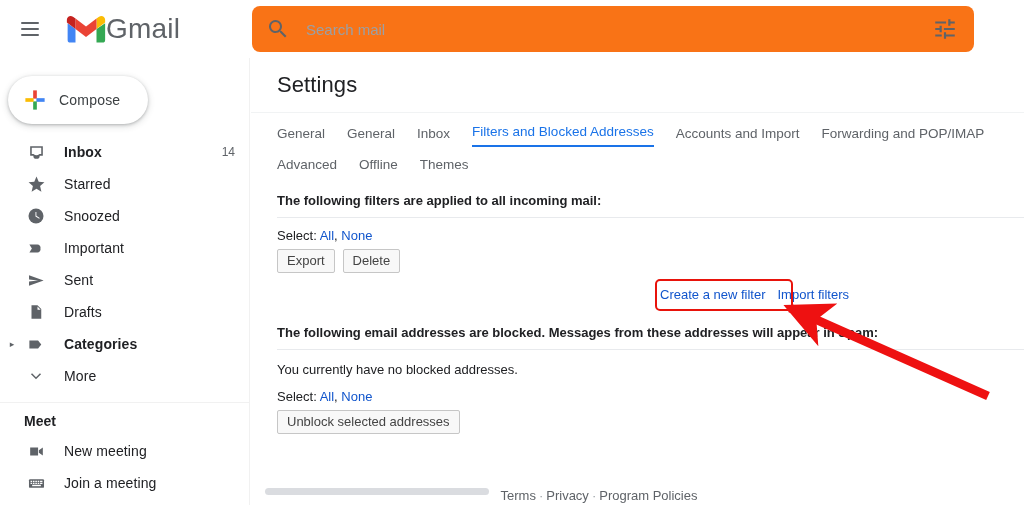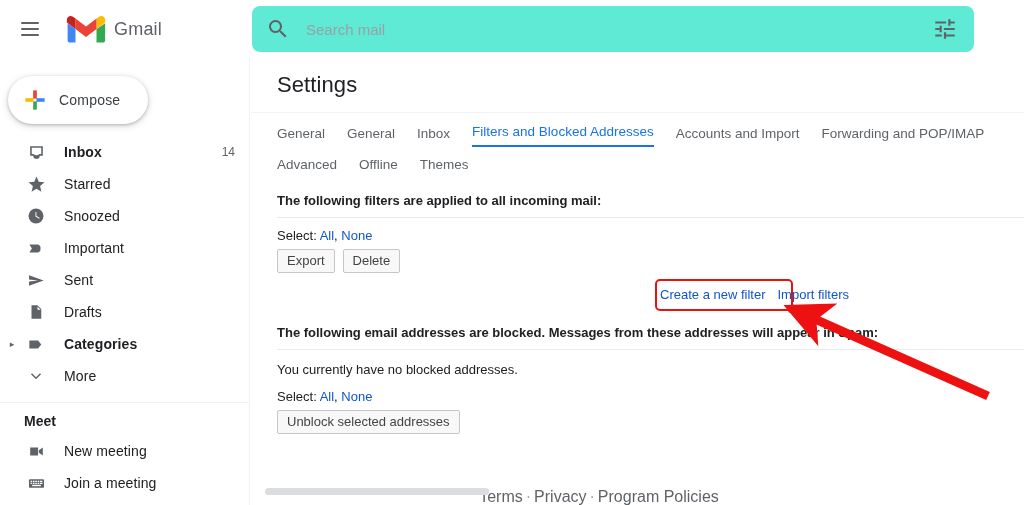--- a/index.html
+++ b/index.html
@@ -23,27 +23,27 @@
     width:40px; height:40px; margin-left:10px;
     display:flex; flex-direction:column; justify-content:center; align-items:center;
     cursor:pointer; border-radius:50%;
   }
   .hamburger span {
     display:block; width:18px; height:2px; background:#5f6368; margin:2.2px 0; border-radius:1px;
   }
   .brand { display:flex; align-items:center; margin-left:16px; }
   .gmail-logo { width:40px; height:30px; }
   .brand-name {
-    font-size:18px; color:#5f6368; margin-left:8px; letter-spacing:0.2px;
+    font-size:28px; color:#5f6368; margin-left:0; letter-spacing:0.2px;
     font-family:"Liberation Sans", sans-serif;
   }
 
   .searchwrap {
     position:absolute; left:252px; top:6px; width:722px; height:46px;
-    background:#5eead4; border-radius:8px; display:flex; align-items:center;
+    background:#f97316; border-radius:8px; display:flex; align-items:center;
   }
   .search-icon { margin-left:14px; width:24px; height:24px; flex:none; }
   .search-input {
     flex:1; border:none; outline:none; background:transparent;
     font-size:15px; color:#202124; margin-left:14px;
     font-family:"Liberation Sans", sans-serif;
   }
   .search-input::placeholder { color:#9aa0a6; }
   .tune-icon { width:26px; height:26px; margin-right:16px; flex:none; cursor:pointer; }
 
@@ -137,21 +137,21 @@
 
   .watermark {
     position:absolute; left:694px; top:455px;
     font-family:"Liberation Serif", serif;
     font-style:italic; font-weight:bold; font-size:30px;
     color:#ee1111; letter-spacing:.5px; white-space:nowrap;
   }
 
   .footer {
     position:absolute; left:0; top:430px; width:696px;
-    text-align:center; font-size:16px; color:#5f6368;
+    text-align:center; font-size:13px; color:#5f6368;
   }
   .footer a { color:#5f6368; text-decoration:none; }
   .footer .dot { color:#9aa0a6; padding:0 3px; }
 
   .hscroll {
     position:absolute; left:265px; top:488px; width:224px; height:7px;
     background:#dadce0; border-radius:4px; cursor:pointer;
   }
   .hscroll-track {
     position:absolute; left:251px; top:486px; width:773px; height:11px;

